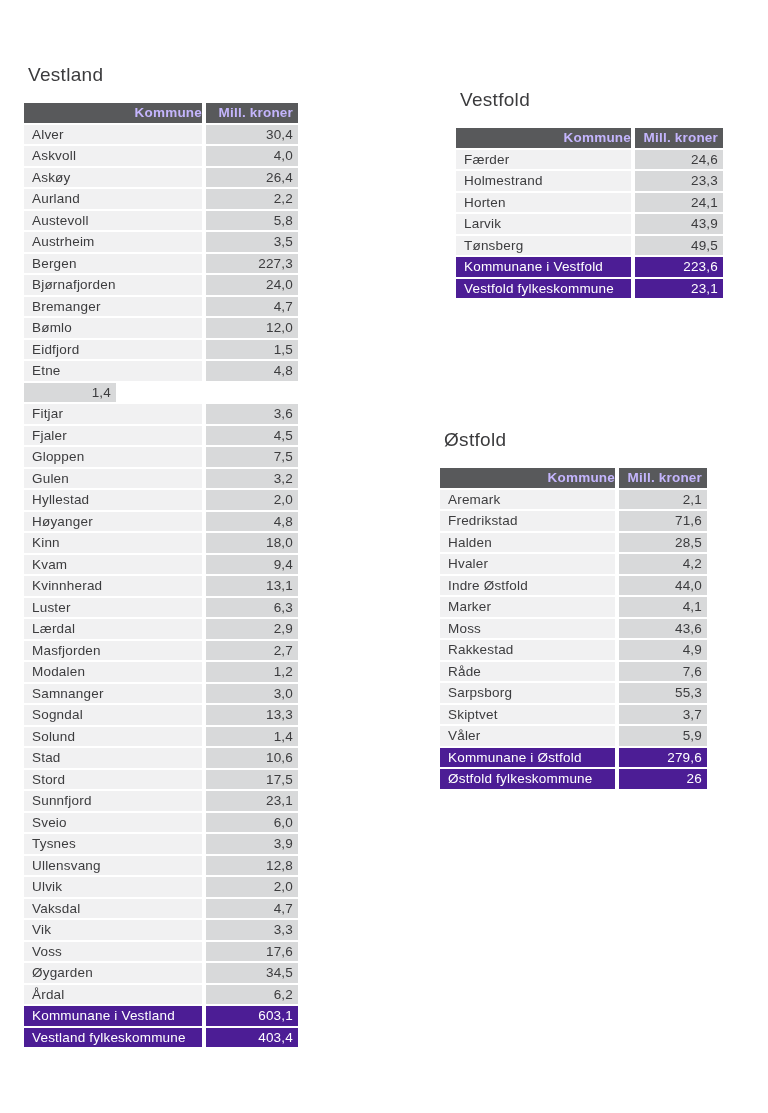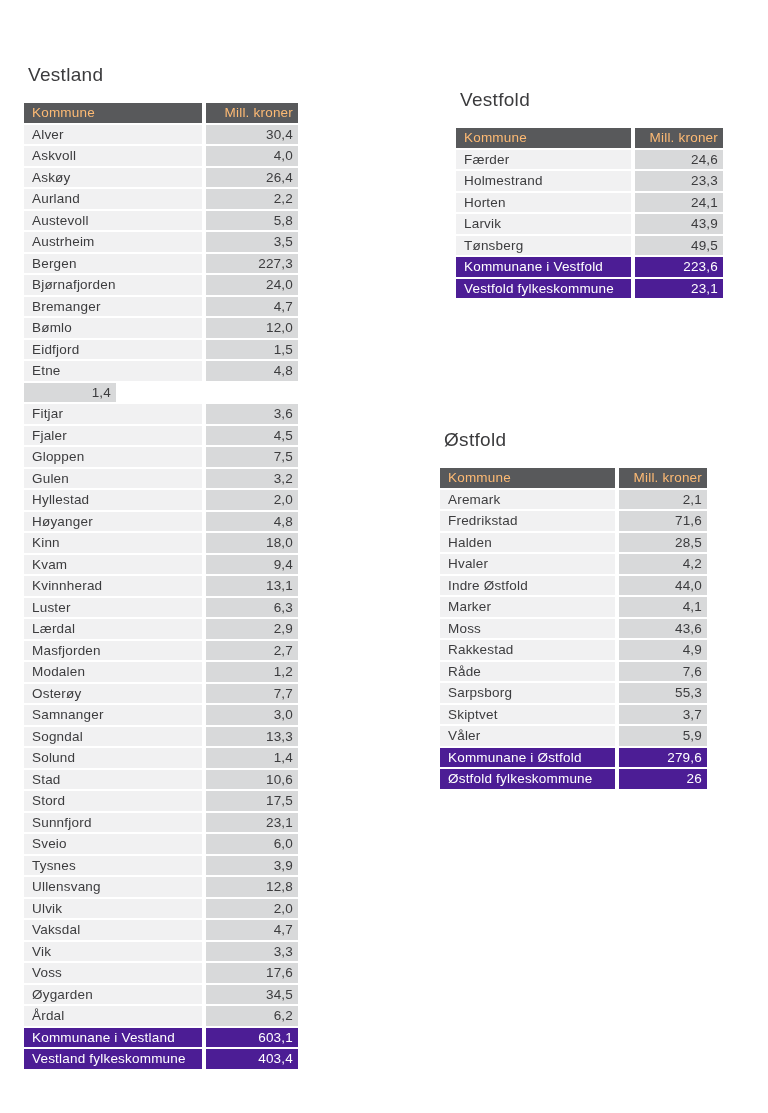--- a/index.html
+++ b/index.html
@@ -43,22 +43,23 @@
   .cell.name { padding-left:8px; background:#f1f1f2; }
   .cell.val  { padding-right:5px; text-align:right; background:#d8d9da; }
 
   .tbl-vestland .cell.name { width:178px; }
   .tbl-vestland .cell.val  { width:92px; }
   .tbl-vestfold .cell.name, .tbl-ostfold .cell.name { width:175px; }
   .tbl-vestfold .cell.val,  .tbl-ostfold .cell.val  { width:88px; }
 
   .row.header .cell {
     background:#58595b;
-    color:#fdba74;
-    font-weight:400;
+    color:#c4b5fd;
+    font-weight:700;
+    text-align:right;
   }
   .row.summary .cell {
     background:#4c1d95;
     color:#ffffff;
     font-weight:400;
   }
 </style>
 </head>
 <body>
 
@@ -169,24 +170,20 @@
           </div>
           <div class="row data">
             <div class="cell name">Masfjorden</div>
             <div class="cell val">2,7</div>
           </div>
           <div class="row data">
             <div class="cell name">Modalen</div>
             <div class="cell val">1,2</div>
           </div>
           <div class="row data">
-            <div class="cell name">Osterøy</div>
-            <div class="cell val">7,7</div>
-          </div>
-          <div class="row data">
             <div class="cell name">Samnanger</div>
             <div class="cell val">3,0</div>
           </div>
           <div class="row data">
             <div class="cell name">Sogndal</div>
             <div class="cell val">13,3</div>
           </div>
           <div class="row data">
             <div class="cell name">Solund</div>
             <div class="cell val">1,4</div>

